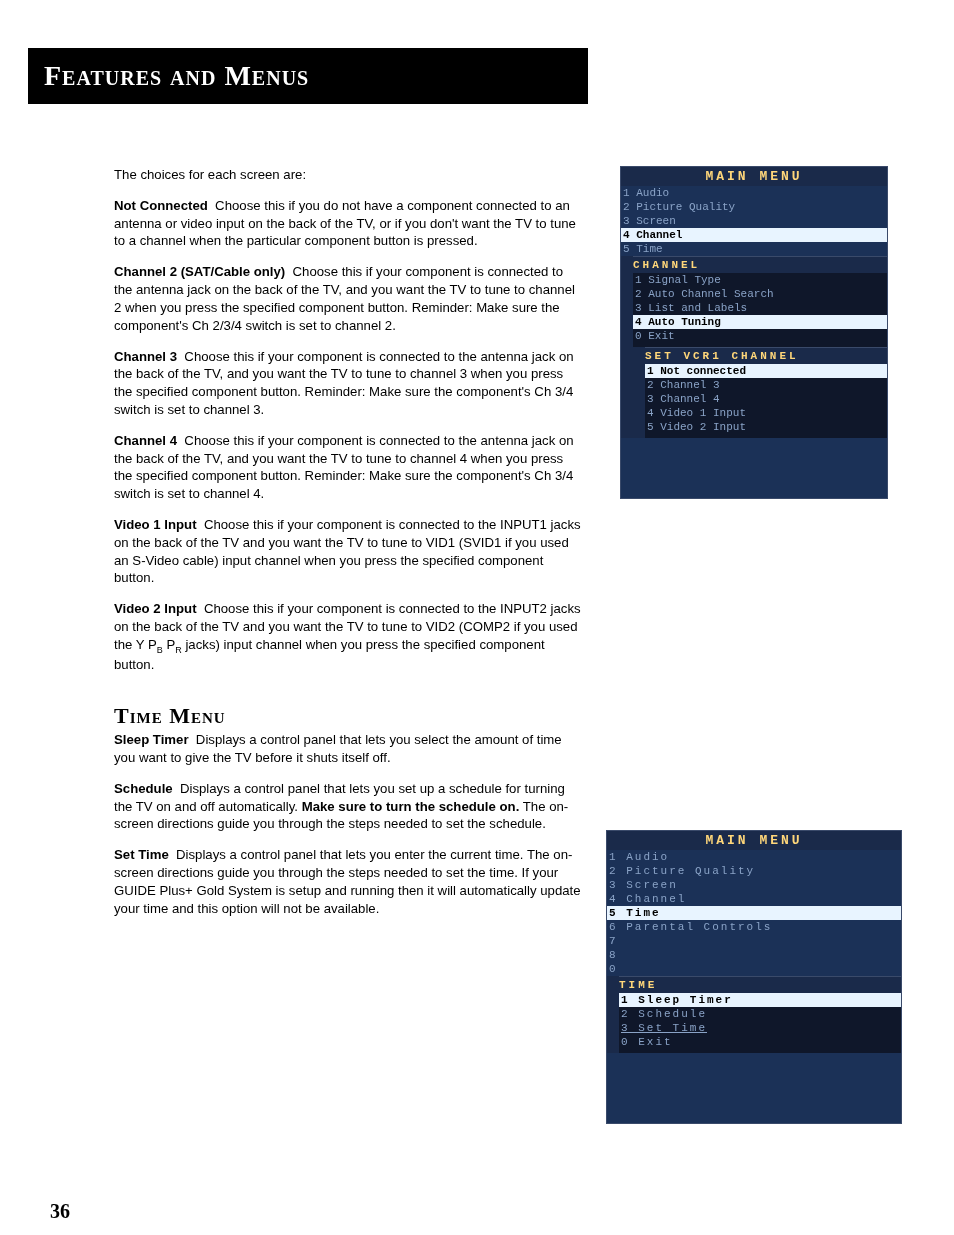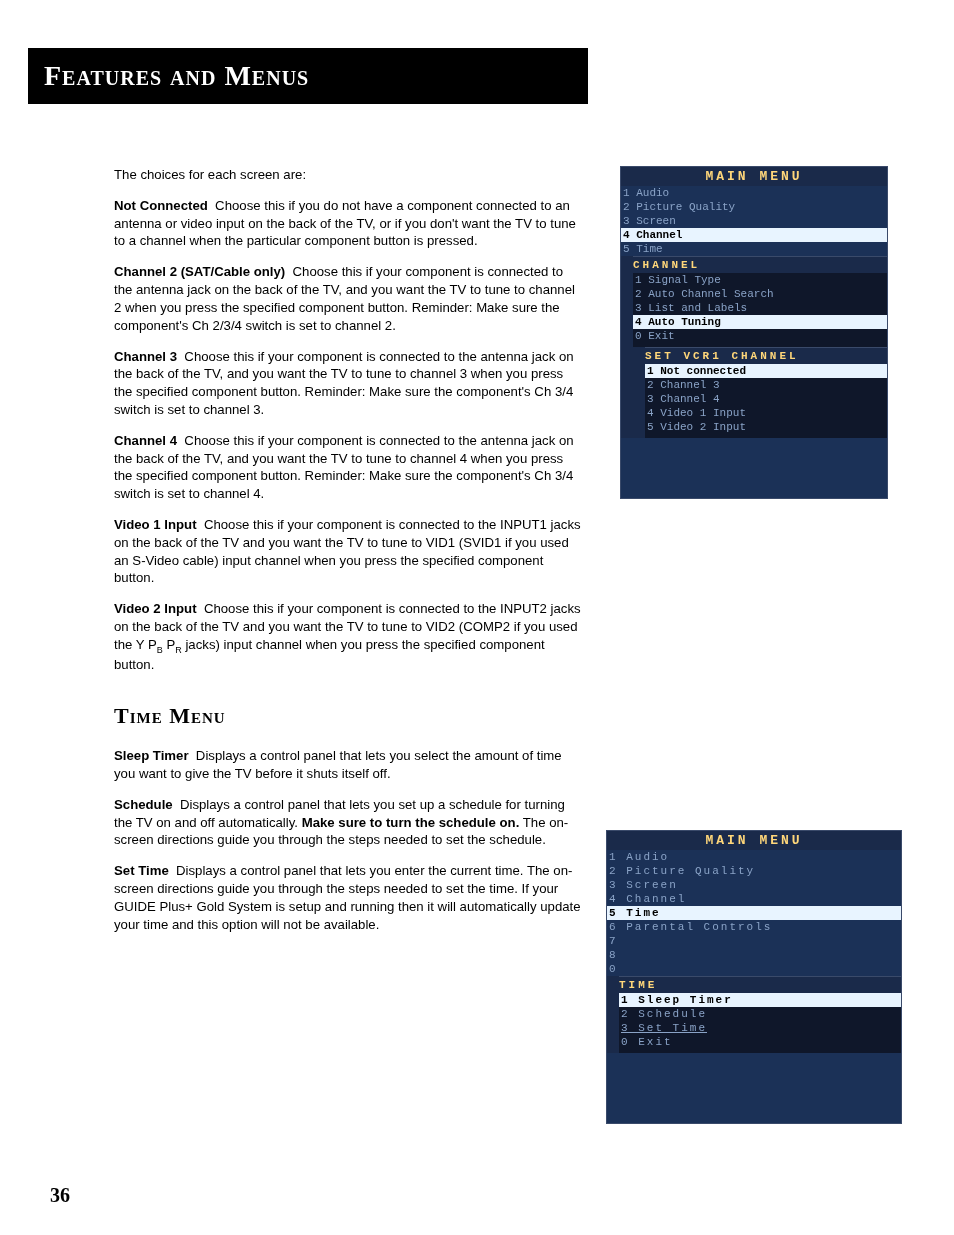--- a/index.html
+++ b/index.html
@@ -37,28 +37,27 @@
     line-height: 1.35;
   }
   .content p { margin-bottom: 13px; }
   .content b { font-weight: bold; }
   .section-h {
     font-family: Georgia, serif;
     font-weight: bold;
     font-variant: small-caps;
     font-size: 22px;
     margin-top: 28px;
-    margin-bottom: 16px;
     letter-spacing: 1px;
   }
   .sub { font-size: 9px; vertical-align: sub; }
   .page-num {
     position: absolute;
     left: 50px;
-    bottom: 28px;
+    bottom: 12px;
     font-family: Georgia, serif;
     font-size: 20px;
     font-weight: bold;
   }
   
   .osd {
     position: absolute;
     background: #1a2a4a;
     color: #cfe0ff;
     font-family: "Courier New", monospace;

